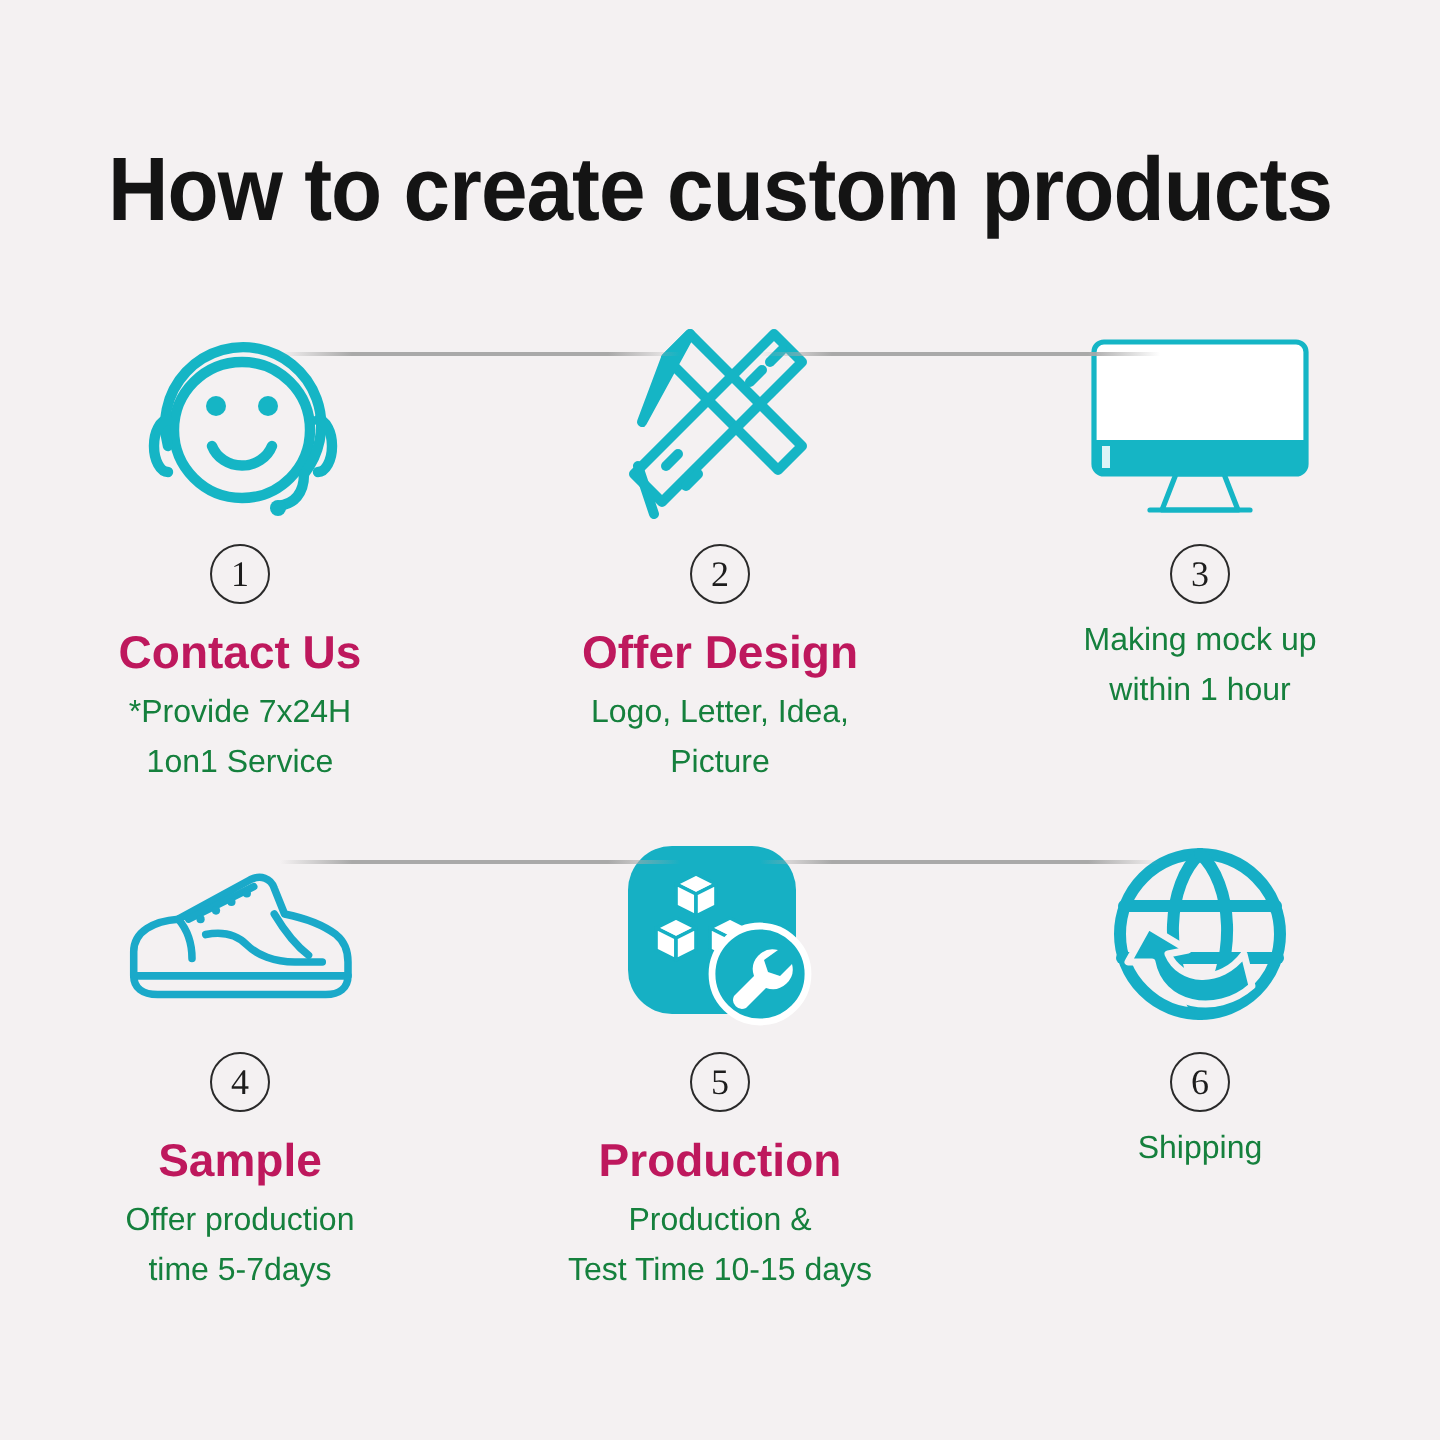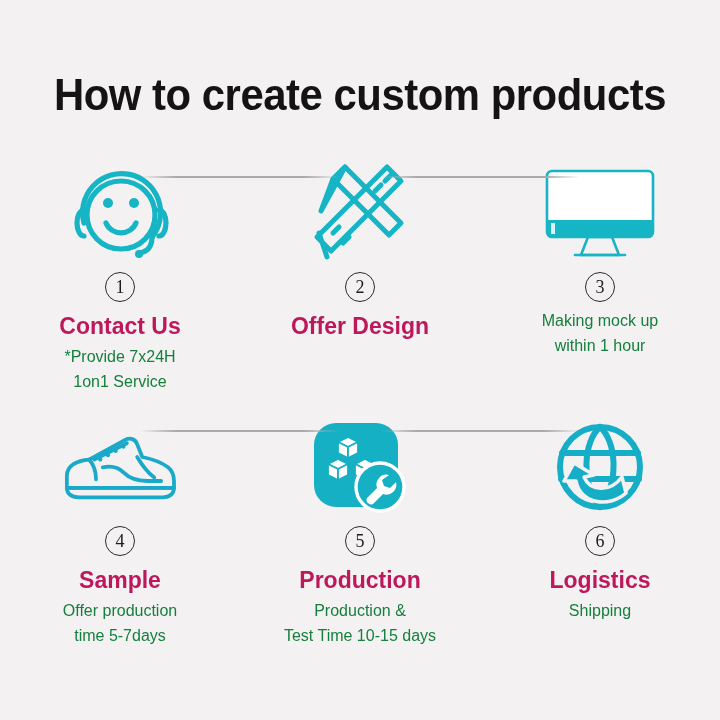--- a/index.html
+++ b/index.html
@@ -191,20 +191,24 @@
             </g>
             <g fill="none" stroke="#15b5c5" stroke-width="5" stroke-linecap="round" stroke-linejoin="round">
               <path d="M22 94 L14 70"></path>
             </g>
           </svg>
         </div>
         <div class="marker-row">
           <div class="marker">2</div>
         </div>
         <div class="heading">Offer Design</div>
+        <div class="desc">
+          <span class="l1">Logo, Letter, Idea,</span>
+          <span class="l2">Picture</span>
+        </div>
       </div>
 
       <div class="step">
         <div class="icon-box">
           <svg width="118" height="100" viewBox="0 0 118 100">
             <rect x="6" y="6" width="106" height="66" rx="5" ry="5" fill="#ffffff" stroke="#15b5c5" stroke-width="2.6"></rect>
             <path d="M6 55 H112 V67 a5 5 0 0 1 -5 5 H11 a5 5 0 0 1 -5 -5 Z" fill="#15b5c5"></path>
             <rect x="10" y="58" width="4" height="11" fill="#ffffff" opacity="0.85"></rect>
             <path d="M47 72 L40 90 H78 L71 72 Z" fill="none" stroke="#15b5c5" stroke-width="2.6" stroke-linejoin="round"></path>
             <path d="M34 90 H84" stroke="#15b5c5" stroke-width="2.6" stroke-linecap="round"></path>
@@ -289,21 +293,20 @@
               <path d="M50 8 C66 22 70 62 50 88"></path>
               <path d="M12 34 H88"></path>
               <path d="M11 60 H89"></path>
             </g>
             <path d="M26 62 C30 84 58 90 76 74 L72 58 C60 74 40 72 34 58 L44 56 L24 44 L14 62 Z" fill="#16aec6" stroke="#f4f1f2" stroke-width="3.5" stroke-linejoin="round"></path>
           </svg>
         </div>
         <div class="marker-row">
           <div class="marker">6</div>
         </div>
-        <div class="heading">Logistics</div>
         <div class="desc">
           <span class="l1">Shipping</span>
         </div>
       </div>
     </div>
 
   </div>
 </div>
 
 </body></html>

